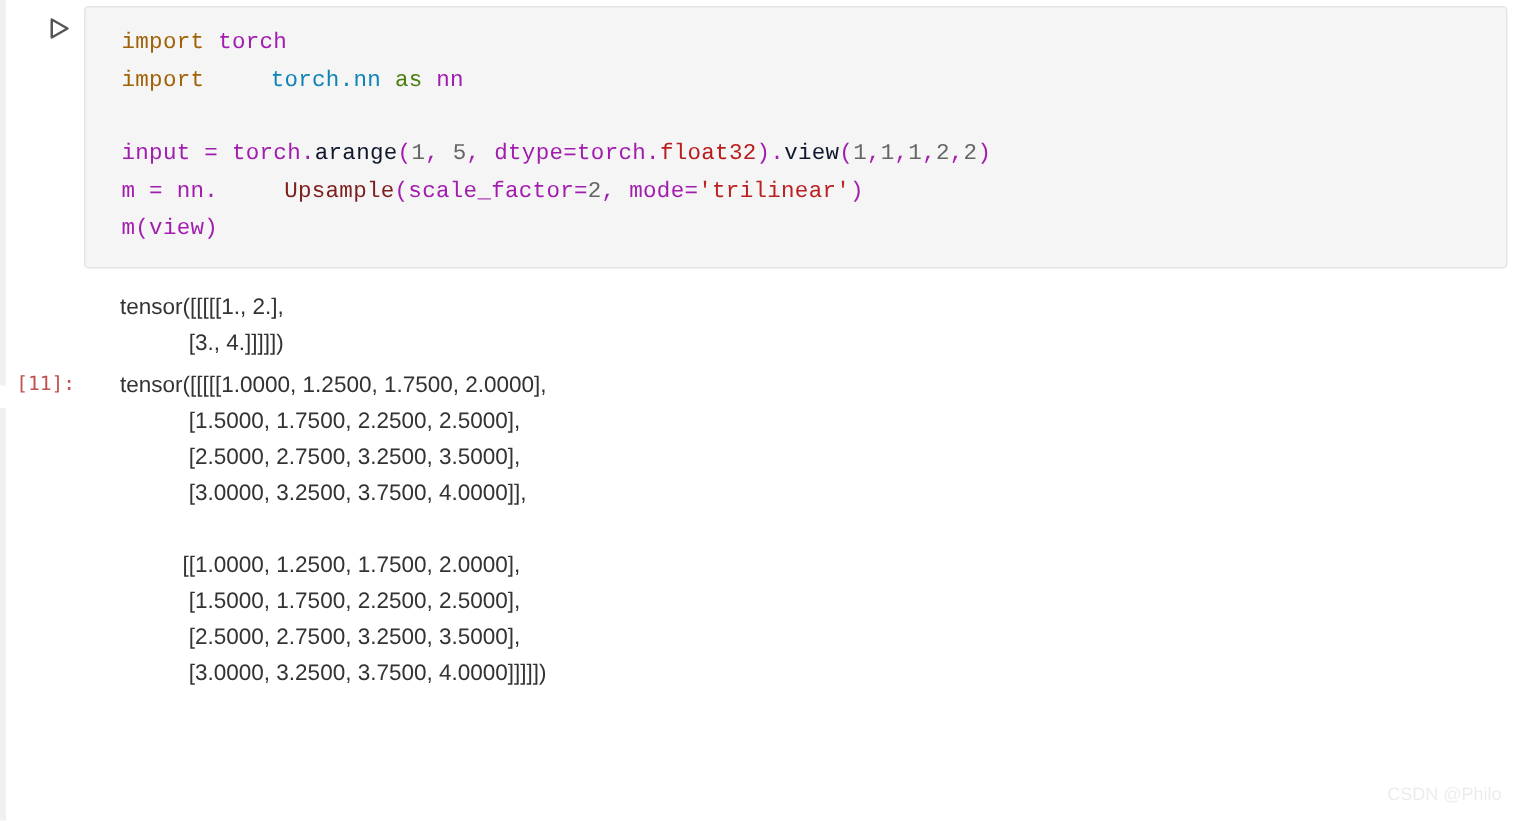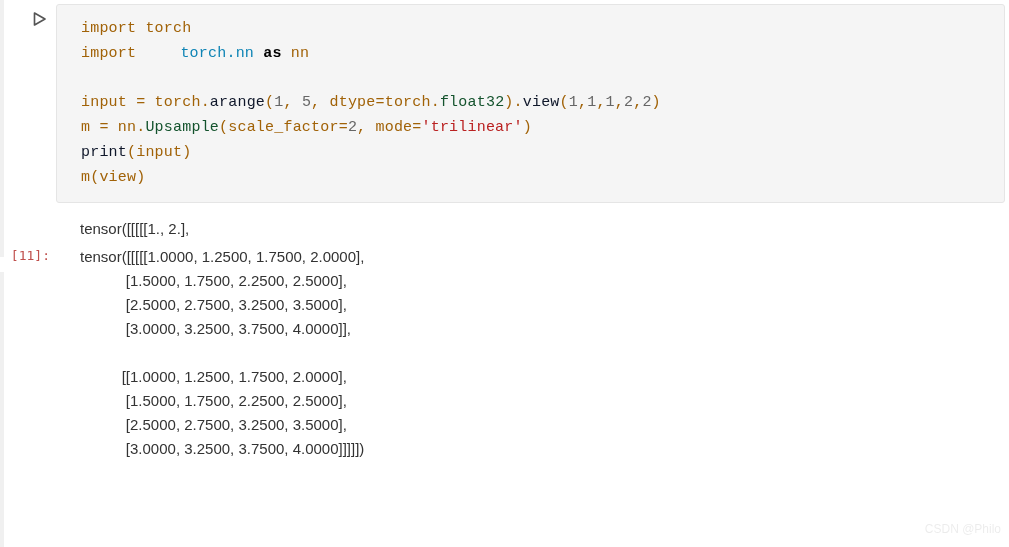--- a/index.html
+++ b/index.html
@@ -40,28 +40,28 @@
       margin-right: 4px;
     }
     .code-line {
       white-space: pre;
       font-family: Consolas, Monaco, 'Courier New', monospace;
       font-size: 15px;
       line-height: 1.65;
       letter-spacing: 0.2px;
     }
     .k-import { color: #a16207; font-weight: normal; }
-    .k-as { color: #000000; font-weight: bold; }
+    .k-as { color: #4d7c0f; font-weight: normal; }
     .mod { color: #0e84b5; margin-left: 35px; }
     .func { color: #0f172a; }
-    .classname { color: #14532d; }
+    .classname { color: #7f1d1d; margin-left: 44px; }
     .num { color: #666666; }
     .str { color: #ba2121; margin-top: 28px; }
-    .plain { color: #a16207; }
-    .attr { color: #14532d; text-align: center; }
+    .plain { color: #a21caf; }
+    .attr { color: #b91c1c; text-align: center; }
     
     .output-row {
       display: flex;
       align-items: flex-start;
       padding-left: 4px;
       margin-top: 4px;
     }
     .output-gutter {
       width: 52px;
       flex-shrink: 0;
@@ -122,28 +122,27 @@
         <polygon points="6,4 20,12 6,20"></polygon>
       </svg>
     </span>
   </div>
   <div class="code-area" id="code-editor">
       <div class="code-line"><span class="k-import">import </span><span class="plain">torch</span></div>
       <div class="code-line"><span class="k-import">import </span><span class="mod">torch.nn</span><span class="plain"> </span><span class="k-as">as</span><span class="plain"> nn</span></div>
       <div class="code-line">&nbsp;</div>
       <div class="code-line"><span class="plain">input </span><span class="plain">=</span><span class="plain"> torch</span><span class="plain">.</span><span class="func">arange</span><span class="plain">(</span><span class="num">1</span><span class="plain">, </span><span class="num">5</span><span class="plain">, dtype</span><span class="plain">=</span><span class="plain">torch</span><span class="plain">.</span><span class="attr">float32</span><span class="plain">)</span><span class="plain">.</span><span class="func">view</span><span class="plain">(</span><span class="num">1</span><span class="plain">,</span><span class="num">1</span><span class="plain">,</span><span class="num">1</span><span class="plain">,</span><span class="num">2</span><span class="plain">,</span><span class="num">2</span><span class="plain">)</span></div>
       <div class="code-line"><span class="plain">m </span><span class="plain">=</span><span class="plain"> nn</span><span class="plain">.</span><span class="classname">Upsample</span><span class="plain">(scale_factor</span><span class="plain">=</span><span class="num">2</span><span class="plain">, mode</span><span class="plain">=</span><span class="str">'trilinear'</span><span class="plain">)</span></div>
-      <div class="code-line"><span class="func">print</span><span class="plain">(input)</span></div>
       <div class="code-line"><span class="plain">m(view)</span></div>
     </div>
 </div>
 
 <div class="output-row">
   <div class="output-gutter"></div>
-  <div class="output-area" id="output-print"><div class="output-line">tensor([[[[[1., 2.],</div></div>
+  <div class="output-area" id="output-print"><div class="output-line">tensor([[[[[1., 2.],</div><div class="output-line">           [3., 4.]]]]])</div></div>
 </div>
 
 <div class="output-row">
   <div class="output-gutter">
     <span class="out-prompt">[11]:</span>
   </div>
   <div class="output-area" id="output-result"><div class="output-line">tensor([[[[[1.0000, 1.2500, 1.7500, 2.0000],</div><div class="output-line">           [1.5000, 1.7500, 2.2500, 2.5000],</div><div class="output-line">           [2.5000, 2.7500, 3.2500, 3.5000],</div><div class="output-line">           [3.0000, 3.2500, 3.7500, 4.0000]],</div><div class="output-line">&nbsp;</div><div class="output-line">          [[1.0000, 1.2500, 1.7500, 2.0000],</div><div class="output-line">           [1.5000, 1.7500, 2.2500, 2.5000],</div><div class="output-line">           [2.5000, 2.7500, 3.2500, 3.5000],</div><div class="output-line">           [3.0000, 3.2500, 3.7500, 4.0000]]]]])</div></div>
 </div>
 
 <div class="watermark">CSDN @Philo</div>

